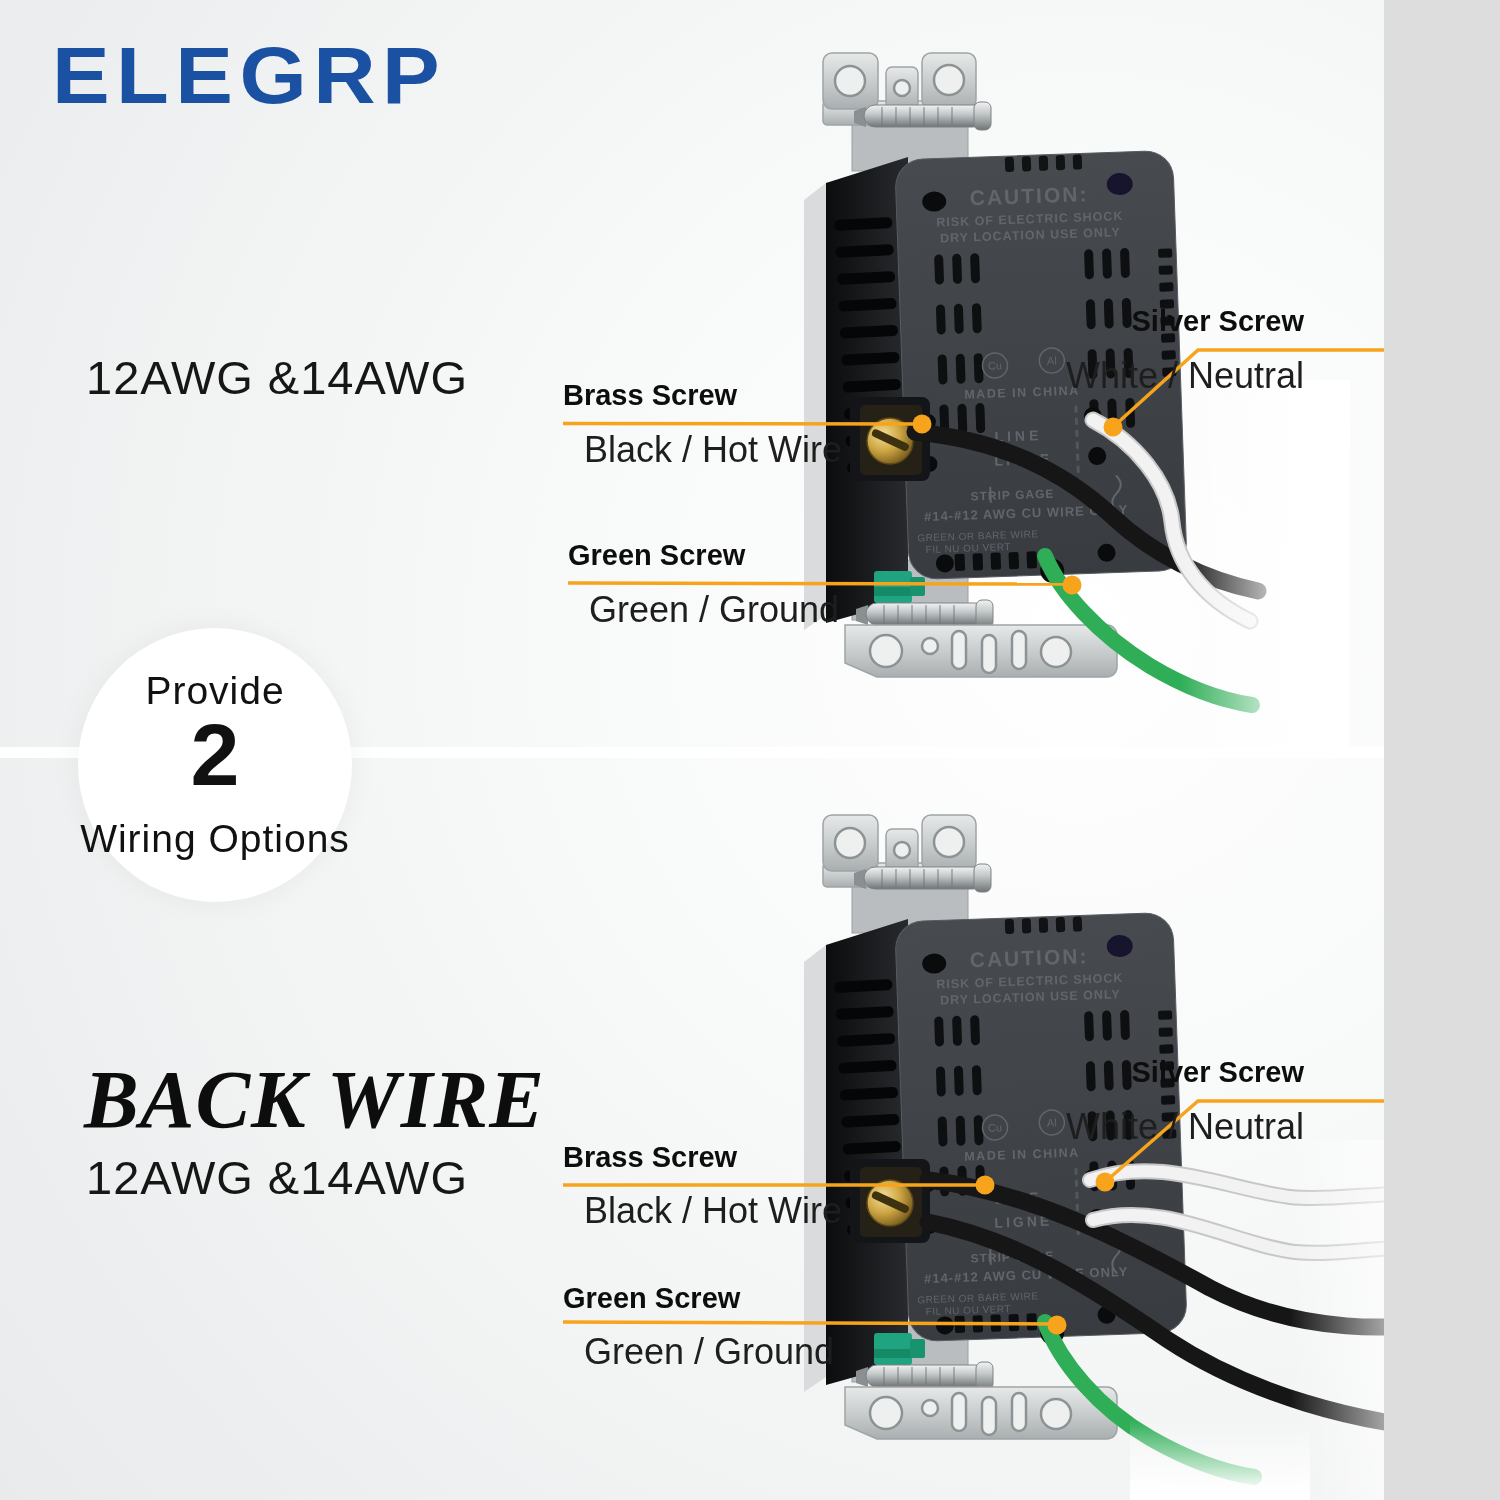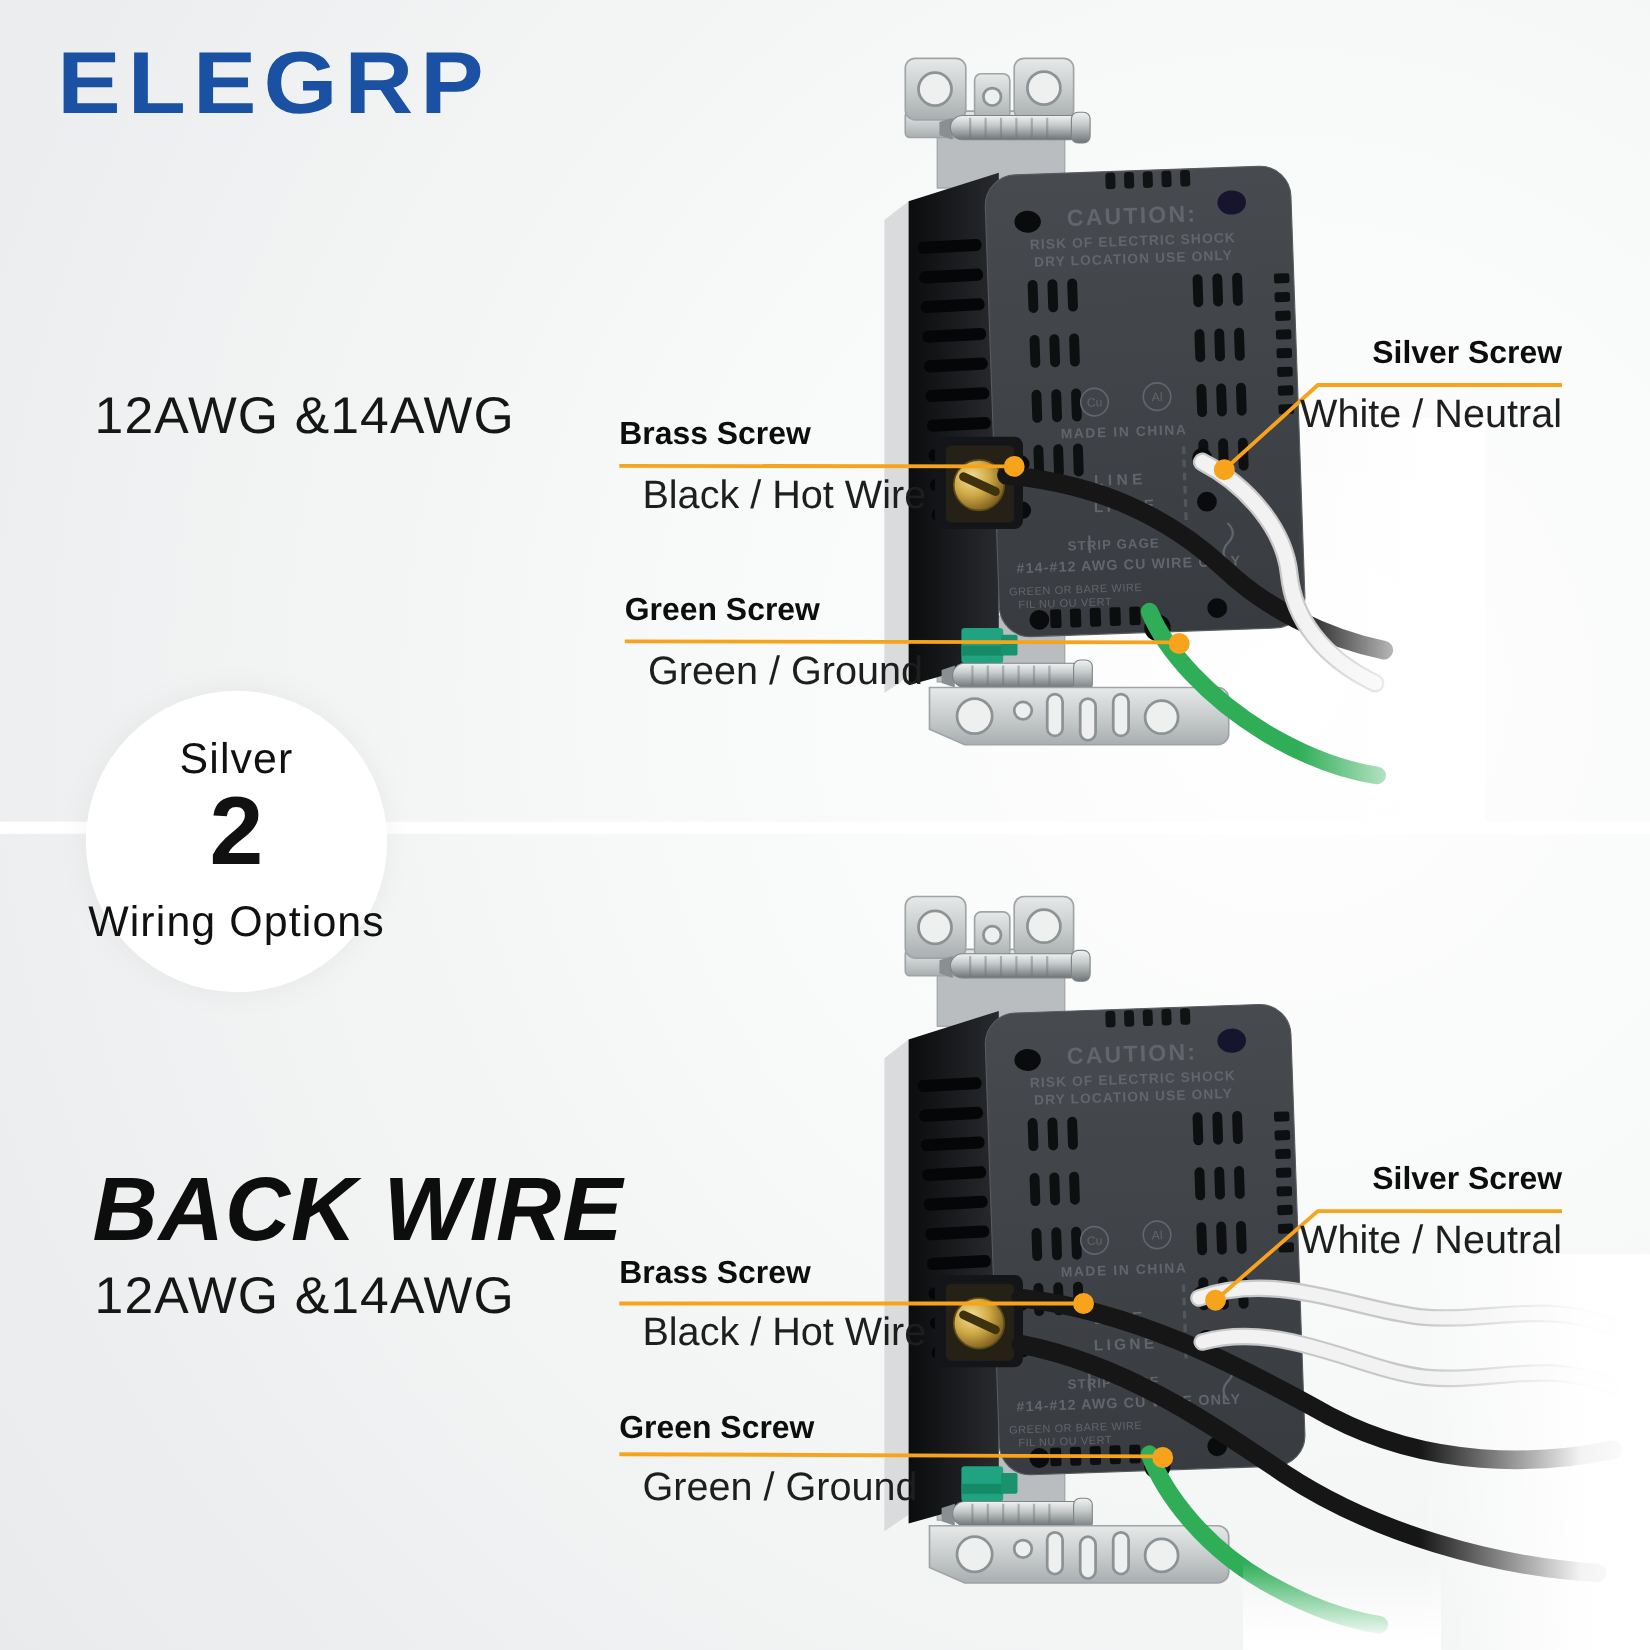--- a/index.html
+++ b/index.html
@@ -1,16 +1,16 @@
 <!DOCTYPE html>
 <html><head>
 <meta charset="utf-8">
 <style>
   html,body{margin:0;padding:0;background:#dddddd;}
-  .canvas{position:relative;width:1500px;height:1500px;overflow:hidden;
+  .canvas{position:relative;width:1384px;height:1500px;overflow:hidden;
     font-family:"Liberation Sans",sans-serif;
     background:radial-gradient(circle at 78% 42%, #ffffff 0%, #f7f8f8 42%, #e9eaeb 100%);}
   .scene{position:absolute;left:0;top:0;width:1500px;height:1500px;}
   .txt{position:absolute;white-space:nowrap;}
   .logo{left:52px;top:30px;font-size:80px;font-weight:700;letter-spacing:6px;
     color:#1B51A3;transform:scaleX(1.08);transform-origin:left top;}
   .heading{font-style:italic;font-weight:700;font-size:82px;letter-spacing:1px;color:#0d0d0d;}
   .subheading{font-size:47px;color:#161616;letter-spacing:1px;}
   .co-title{font-size:29px;font-weight:700;color:#0d0d0d;}
   .co-desc{font-size:36px;color:#1e1e1e;margin-left:21px;}
@@ -266,26 +266,26 @@
   <div class="txt subheading" style="left:86px;top:350px;">12AWG &amp;14AWG</div>
 
   <div class="txt co-title" style="left:563px;top:379px;">Brass Screw</div>
   <div class="txt co-desc" style="left:563px;top:429px;">Black / Hot Wire</div>
   <div class="txt co-title right" style="right:80px;top:305px;">Silver Screw</div>
   <div class="txt co-desc right" style="right:80px;top:355px;">White / Neutral</div>
   <div class="txt co-title" style="left:568px;top:539px;">Green Screw</div>
   <div class="txt co-desc" style="left:568px;top:589px;">Green / Ground</div>
 
   <div class="badge">
-    <span class="b1">Silver</span>
+    <span class="b1">Provide</span>
     <span class="b2">2</span>
     <span class="b3">Wiring Options</span>
   </div>
 
-  <div class="txt heading" style="left:84px;top:1053px;">BACK WIRE</div>
+  <div class="txt heading" style="left:84px;top:1053px;font-family:Liberation Serif, serif;">BACK WIRE</div>
   <div class="txt subheading" style="left:86px;top:1150px;">12AWG &amp;14AWG</div>
 
   <div class="txt co-title" style="left:563px;top:1141px;">Brass Screw</div>
   <div class="txt co-desc" style="left:563px;top:1190px;">Black / Hot Wire</div>
   <div class="txt co-title right" style="right:80px;top:1056px;">Silver Screw</div>
   <div class="txt co-desc right" style="right:80px;top:1106px;">White / Neutral</div>
   <div class="txt co-title" style="left:563px;top:1282px;">Green Screw</div>
   <div class="txt co-desc" style="left:563px;top:1331px;">Green / Ground</div>
 
 </div>

